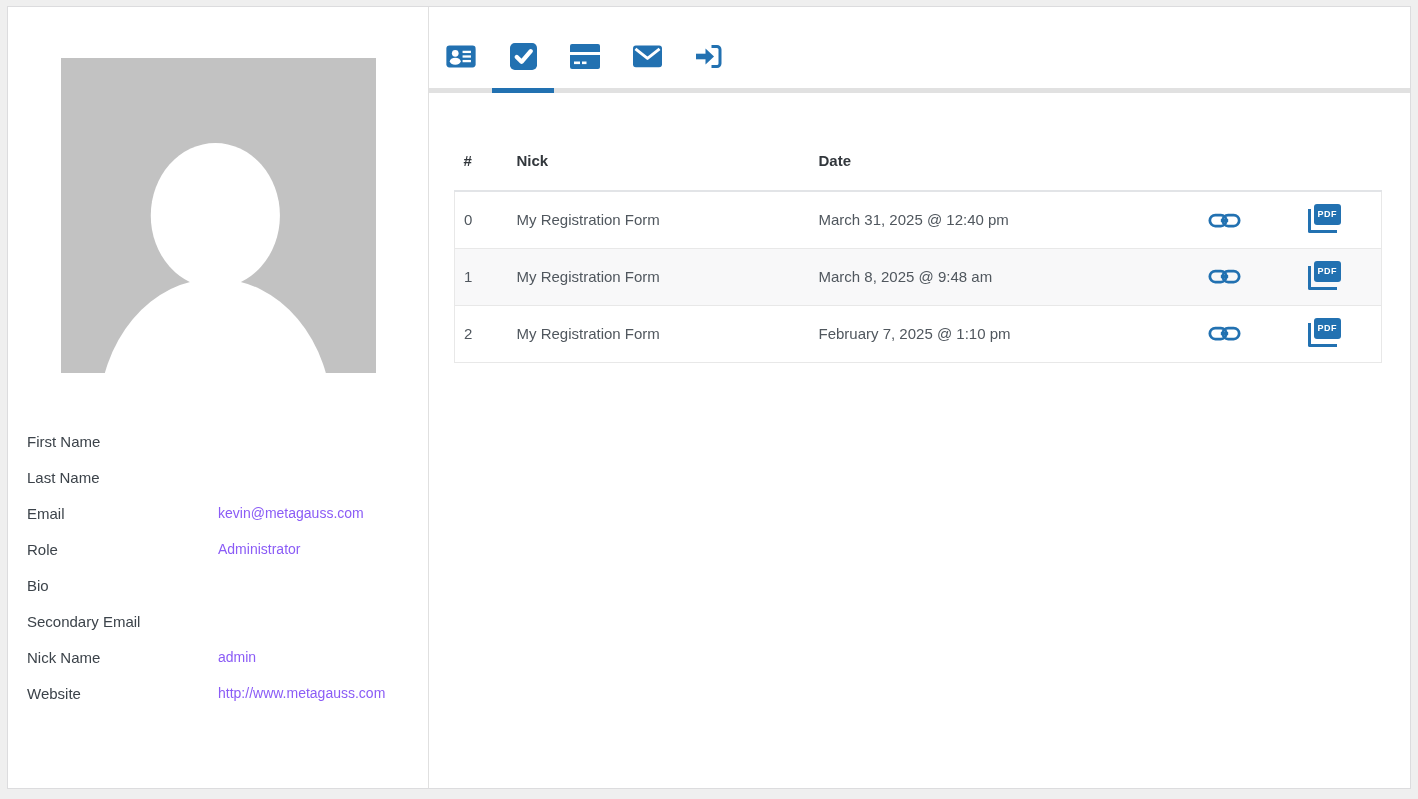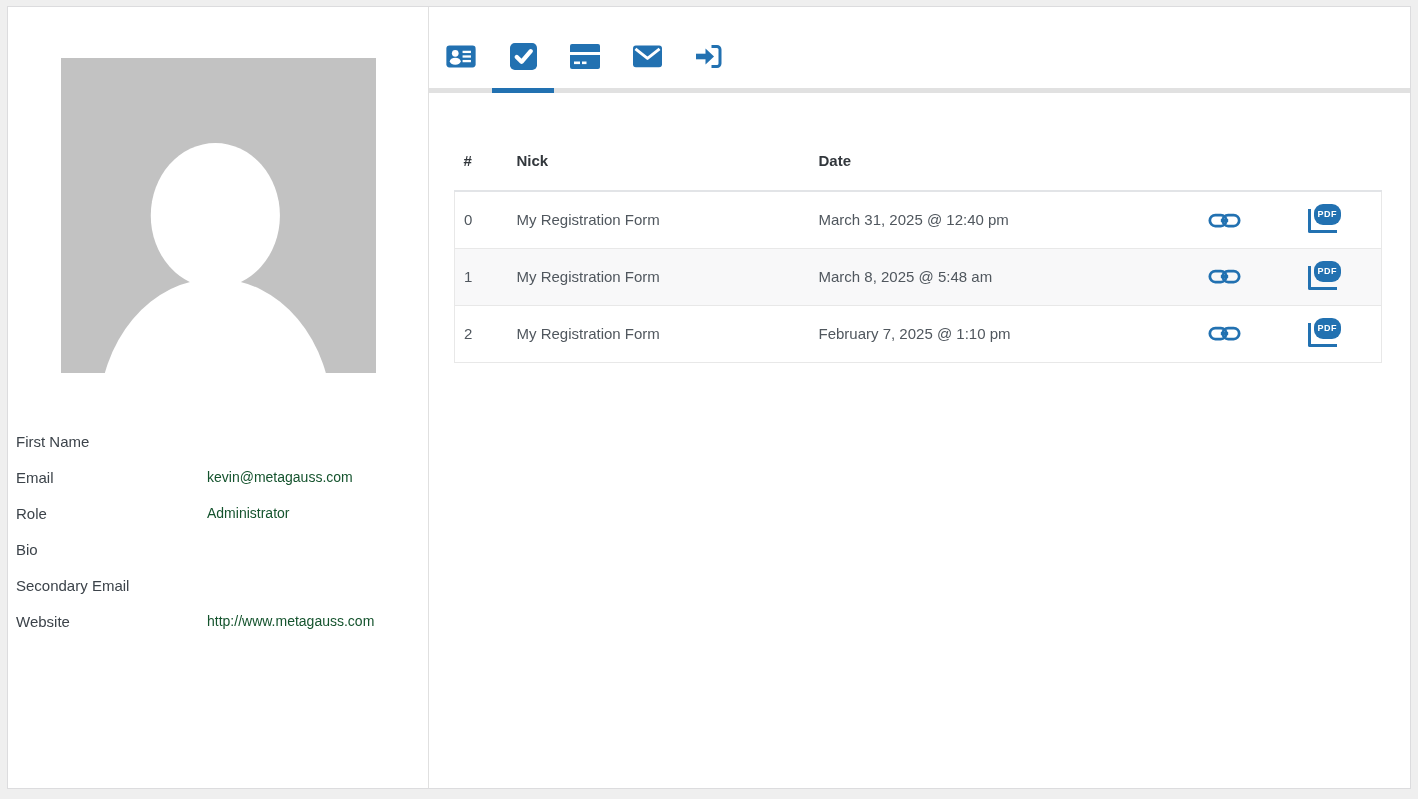--- a/index.html
+++ b/index.html
@@ -16,24 +16,24 @@
     background:#fff; border:1px solid #dcdcde;
     display:flex;
   }
   
   .left-panel { width:421px; border-right:1px solid #e0e0e0; flex:none; }
   .avatar {
     width:315px; height:315px; margin:51px auto 0;
     background:#c2c2c2; overflow:hidden;
   }
   .avatar svg { display:block; width:100%; height:100%; }
-  .fields { margin-top:50px; padding-left:8px; padding-right:10px; }
+  .fields { margin-top:50px; padding-left:19px; padding-right:10px; }
   .field-row { display:flex; align-items:center; height:36px; }
   .field-label { width:191px; flex:none; font-size:15px; color:#3c434a; }
-  .field-value { font-size:14px; color:#14532d; }
+  .field-value { font-size:14px; color:#8b5cf6; }
   
   .right-panel { flex:1; display:flex; flex-direction:column; }
   .tabbar { position:relative; height:86px; display:flex; padding-left:1px; flex:none; }
   .tabbar::after {
     content:''; position:absolute; left:0; right:0; bottom:0; height:5px;
     background:#e1e1e1; z-index:0;
   }
   .tab {
     position:relative; width:62px; height:100%;
     display:flex; align-items:center; justify-content:center;
@@ -63,21 +63,21 @@
   .c-idx { padding-left:9px; }
   .c-ico { text-align:center; }
   .icon-btn {
     display:inline-flex; align-items:center; justify-content:center;
     cursor:pointer; color:var(--accent); vertical-align:middle;
   }
   
   .pdf-wrap { position:relative; display:inline-block; width:34px; height:29px; cursor:pointer; }
   .pdf-sheet {
     position:absolute; right:0; top:0; width:27px; height:21px;
-    background:var(--accent); border-radius:9px;
+    background:var(--accent); border-radius:3px;
     color:#fff; font-size:9px; font-weight:bold; letter-spacing:0.5px;
     display:flex; align-items:center; justify-content:center;
   }
   .pdf-wrap::after {
     content:''; position:absolute; left:1px; top:5px; width:26px; height:21px;
     border-left:3px solid var(--accent); border-bottom:3px solid var(--accent);
     border-radius:0 0 0 2px;
   }
 </style>
 </head>
@@ -93,34 +93,42 @@
         <ellipse cx="49" cy="114" rx="37" ry="44" fill="#ffffff"></ellipse>
       </svg>
     </div>
 
     <div class="fields">
       <div class="field-row">
         <span class="field-label">First Name</span>
         <span class="field-value"></span>
       </div>
       <div class="field-row">
+        <span class="field-label">Last Name</span>
+        <span class="field-value"></span>
+      </div>
+      <div class="field-row">
         <span class="field-label">Email</span>
         <span class="field-value">kevin@metagauss.com</span>
       </div>
       <div class="field-row">
         <span class="field-label">Role</span>
         <span class="field-value">Administrator</span>
       </div>
       <div class="field-row">
         <span class="field-label">Bio</span>
         <span class="field-value"></span>
       </div>
       <div class="field-row">
         <span class="field-label">Secondary Email</span>
         <span class="field-value"></span>
+      </div>
+      <div class="field-row">
+        <span class="field-label">Nick Name</span>
+        <span class="field-value">admin</span>
       </div>
       <div class="field-row">
         <span class="field-label">Website</span>
         <span class="field-value">http://www.metagauss.com</span>
       </div>
     </div>
   </aside>
 
   <main class="right-panel">
 
@@ -207,21 +215,21 @@
           </td>
           <td class="c-ico">
             <span class="pdf-wrap">
               <span class="pdf-sheet">PDF</span>
             </span>
           </td>
         </tr>
         <tr class="alt">
           <td class="c-idx">1</td>
           <td>My Registration Form</td>
-          <td>March 8, 2025 @ 5:48 am</td>
+          <td>March 8, 2025 @ 9:48 am</td>
           <td class="c-ico">
             <span class="icon-btn">
               <svg width="33" height="19" viewBox="0 0 36 20" fill="none" stroke="currentColor" stroke-width="3">
                 <rect x="2" y="4" width="18" height="12" rx="6"></rect>
                 <rect x="16" y="4" width="18" height="12" rx="6"></rect>
                 <line x1="14" y1="10" x2="22" y2="10" stroke-width="3.2"></line>
               </svg>
             </span>
           </td>
           <td class="c-ico">

